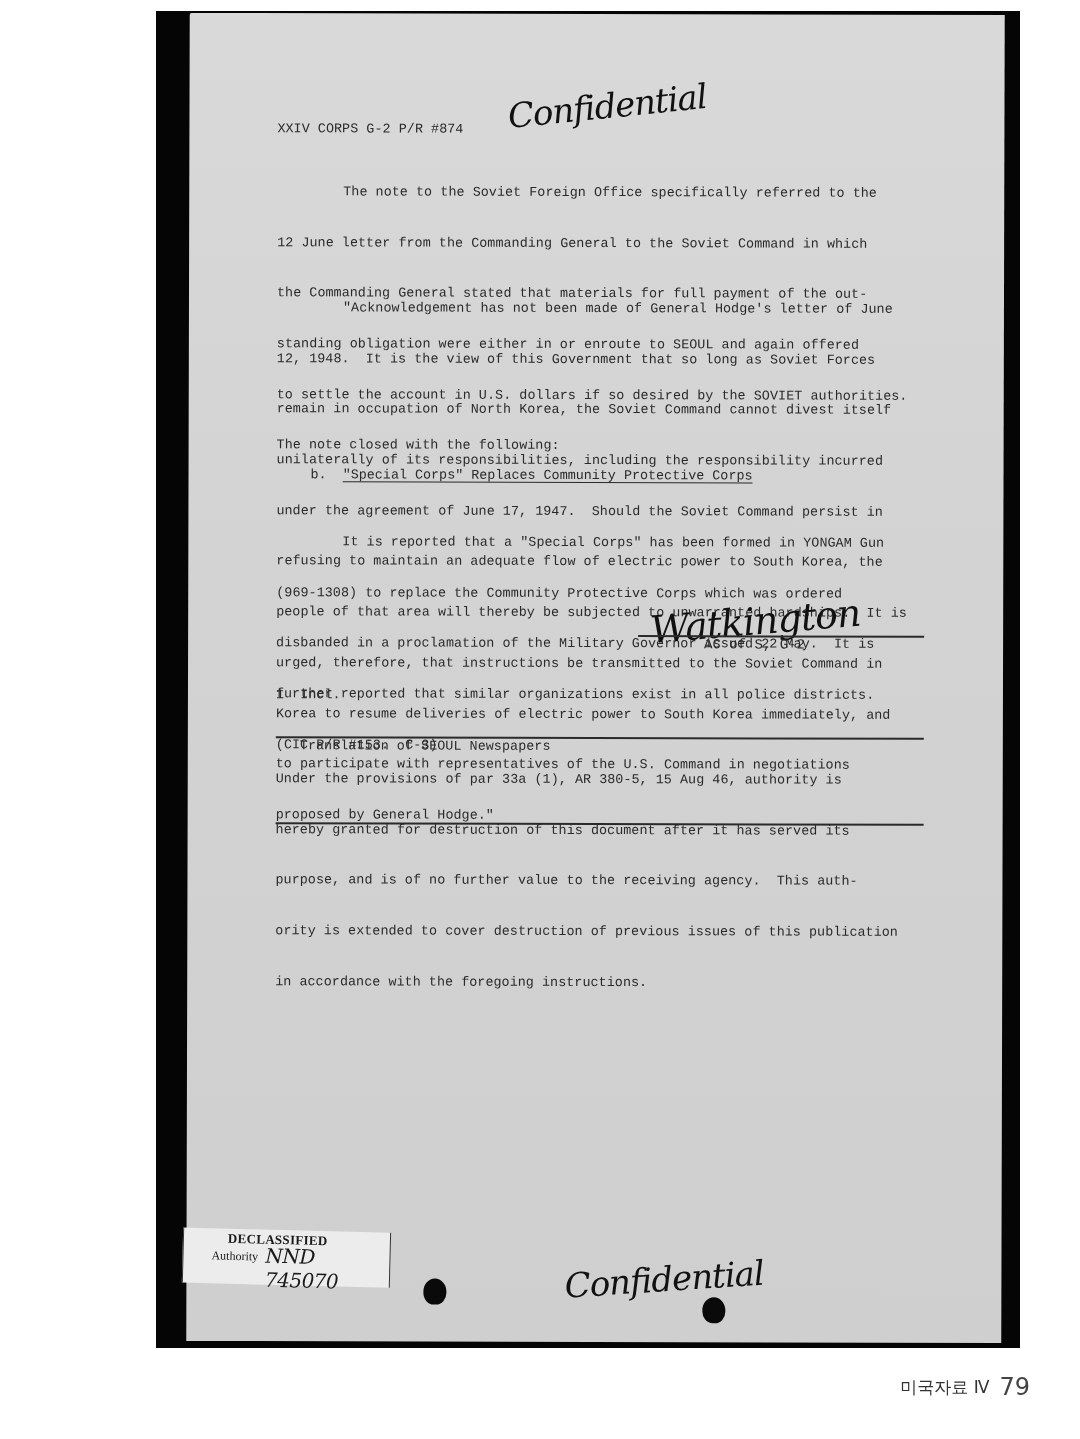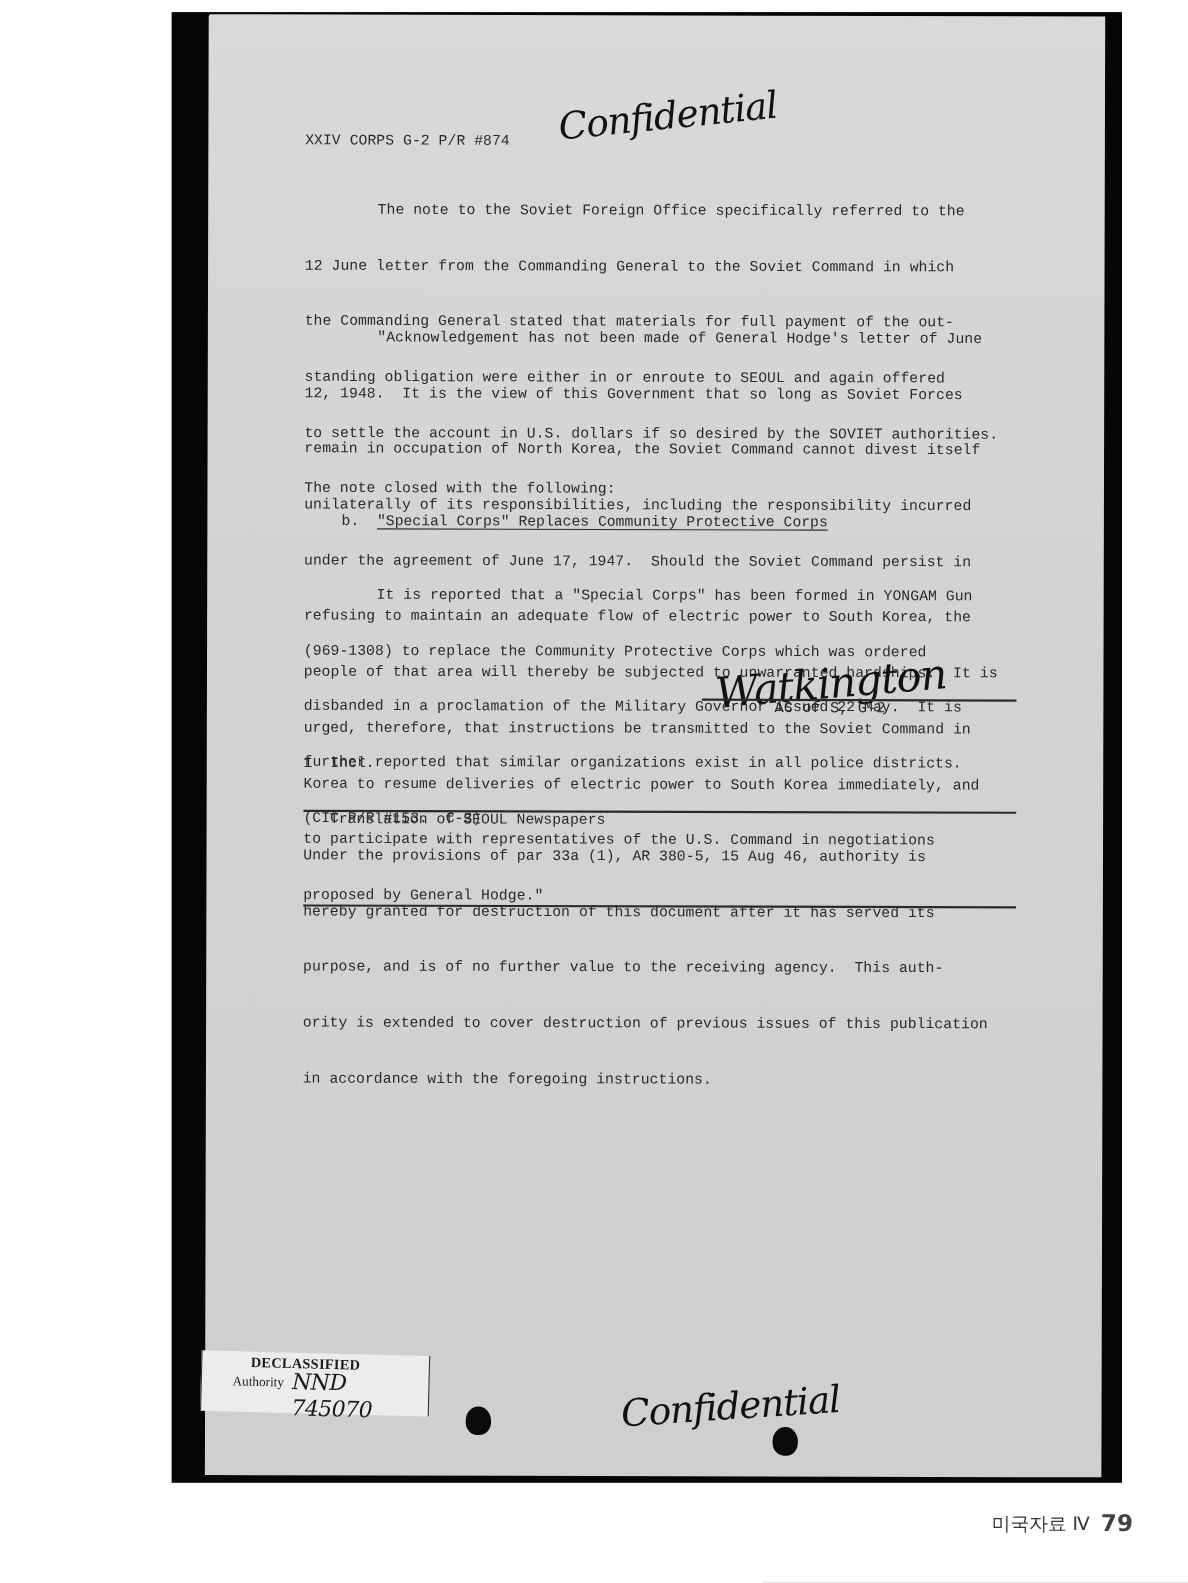--- a/index.html
+++ b/index.html
@@ -42,21 +42,21 @@
   }
   .stamp .stamp-title { position: absolute; left: 44px; top: 2px; font-size: 13px; font-weight: bold; letter-spacing: 0.3px; }
   .stamp .stamp-auth-label { position: absolute; left: 28px; top: 20px; font-size: 12px; }
   .stamp .stamp-auth-value { position: absolute; left: 82px; top: 14px; font-size: 20px; font-style: italic; font-family: "DejaVu Serif", serif; letter-spacing: -0.5px; }
   .punch-hole { position: absolute; width: 23px; height: 26px; border-radius: 50% 50% 45% 45%; background: #0a0a0a; }
   .footer {
     position: absolute; right: 50px; top: 1373px; display: flex; align-items: center; gap: 10px;
     font-family: "DejaVu Sans", sans-serif; color: #333;
   }
   .footer .book-title { font-size: 17px; }
-  .footer .page-number { font-size: 21px; font-weight: bold; color: #444; }
+  .footer .page-number { font-size: 24px; font-weight: normal; color: #444; }
 </style>
 </head>
 <body>
 
 <div class="scan-frame"></div>
 
 <div class="paper">
 
   <div class="handwriting hw-top">Confidential</div>
 

